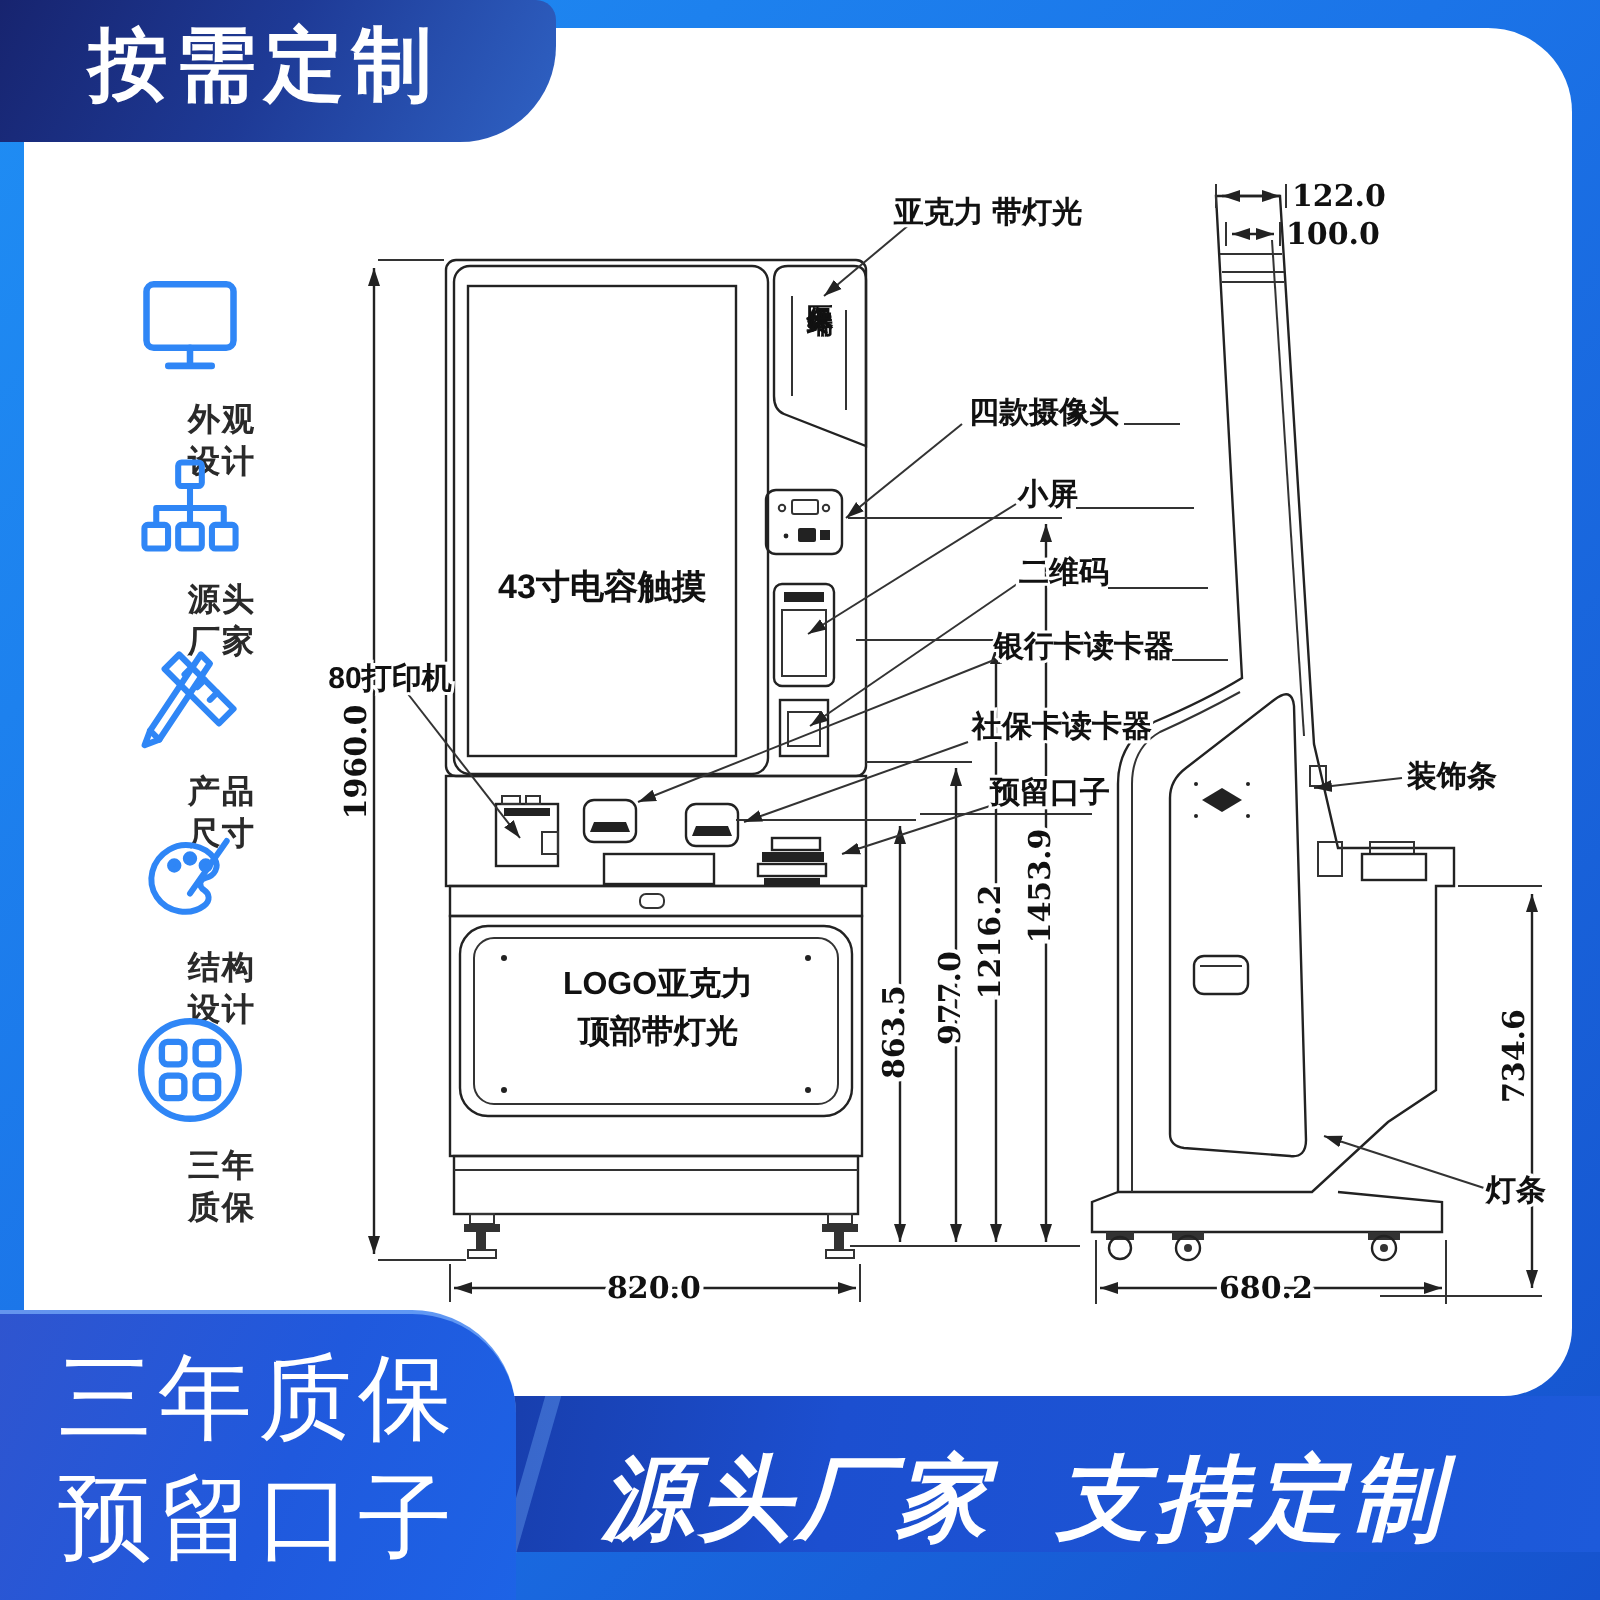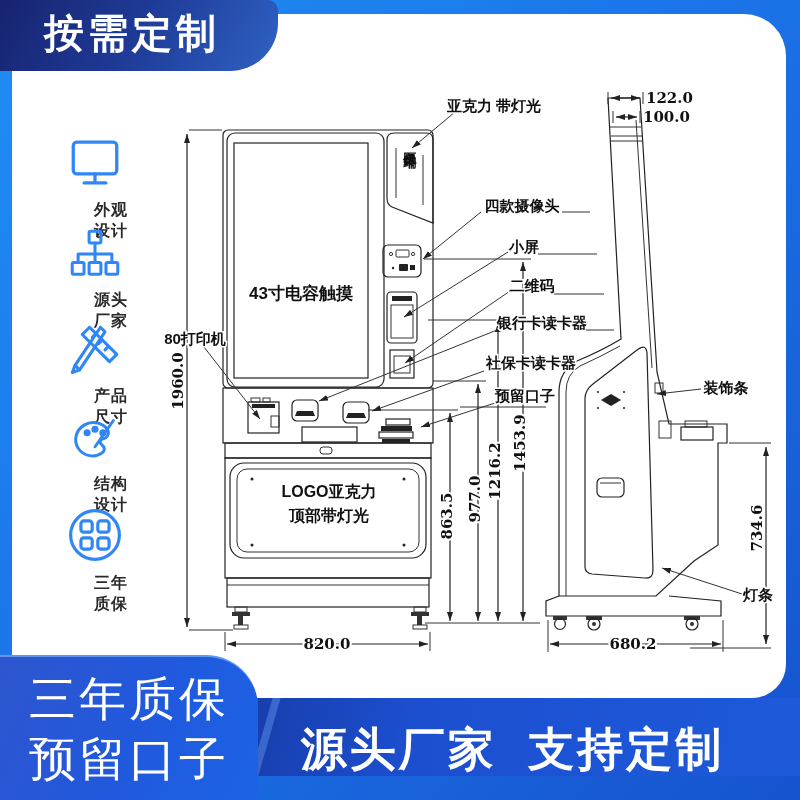--- a/index.html
+++ b/index.html
@@ -15,20 +15,21 @@
   .top-banner{
     position:absolute;left:0;top:0;width:278px;height:71px;
     background:linear-gradient(118deg,var(--banner-navy) 0%,#1e3a96 48%,#2f62c4 100%);
     border-radius:0 10px 48px 0;
     color:#fff;font-size:40px;font-weight:bold;letter-spacing:4px;
     line-height:66px;padding-left:44px;box-sizing:border-box;z-index:5;
   }
   .bottom-bar{
     position:absolute;left:0;top:698px;width:800px;height:78px;z-index:3;
     background:linear-gradient(100deg,#0f2878 0%,#16379e 22%,#1c4fd0 52%,#1d5ada 100%);
+    font-style:italic;
   }
   .bottom-bar .stripe{
     position:absolute;left:258px;top:0;width:8px;height:102px;
     background:rgba(120,180,255,.35);transform:skewX(-16deg);
   }
   .bottom-bar .txt{
     position:absolute;left:235px;right:10px;top:0;height:102px;
     color:#fff;font-size:46px;font-weight:bold;letter-spacing:3px;
     text-align:center;line-height:102px;white-space:pre;
   }

